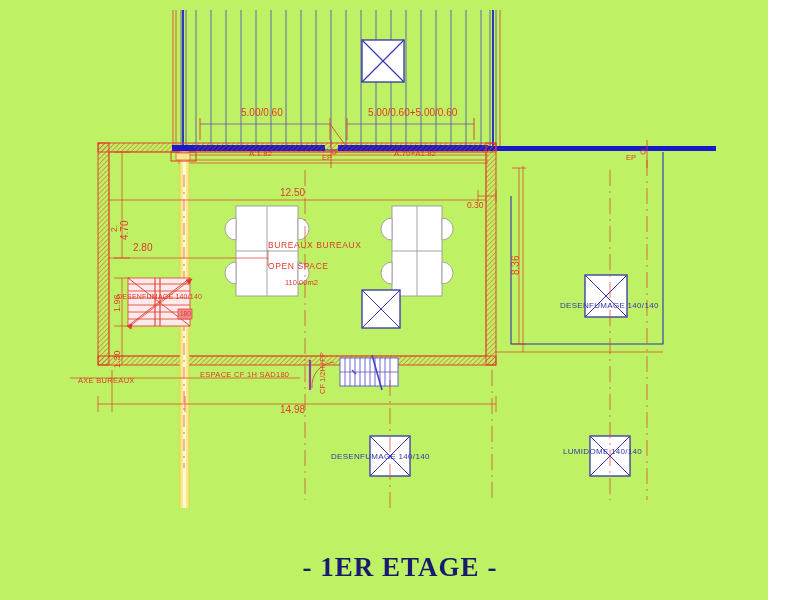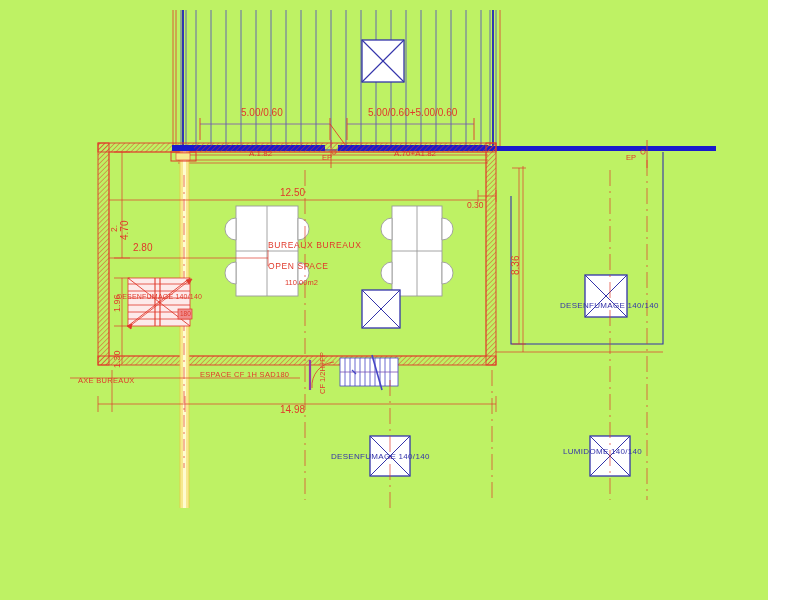--- a/index.html
+++ b/index.html
@@ -342,14 +342,15 @@
   <span class="lbl lbl-blue" style="left:563px; top:448px; font-size:8px; letter-spacing:0.3px;text-align:right;">LUMIDOME 140/140</span>
   <span class="lbl lbl-red" style="left:117px; top:293px; font-size:7px; letter-spacing:0.2px;">DESENFUMAGE 140/140</span>
 
   <span class="lbl lbl-red" style="left:78px; top:377px; font-size:7.5px; letter-spacing:0.3px;">AXE BUREAUX</span>
   <span class="lbl lbl-red" style="left:200px; top:371px; font-size:7.5px; letter-spacing:0.3px;">ESPACE CF 1H SAD180</span>
   <span class="lbl lbl-red" style="left:322px; top:154px; font-size:7.5px;">EP</span>
   <span class="lbl lbl-red" style="left:626px; top:154px; font-size:7.5px;">EP</span>
   <span class="lbl lbl-red rot90" style="left:319px; top:394px; font-size:7.5px;">CF 1/2H+FP</span>
   <span class="lbl lbl-red" style="left:180px; top:311px; font-size:6.5px;">180</span>
 
+  <div class="plan-title">- 1ER ETAGE -</div>
 
 </div>
 
 </body></html>

